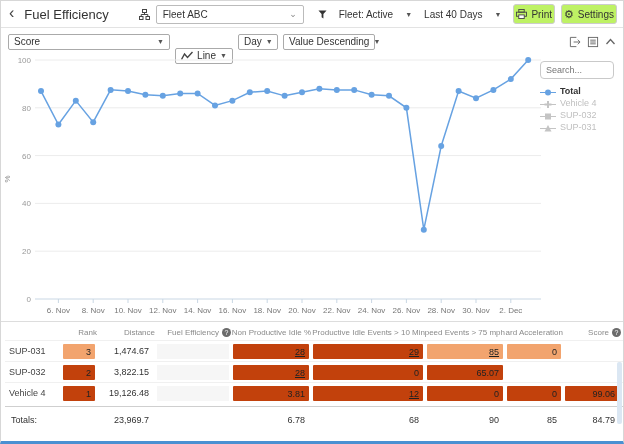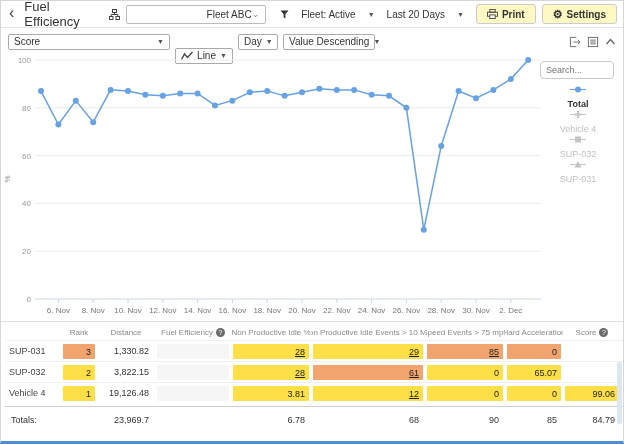--- a/index.html
+++ b/index.html
@@ -12,30 +12,30 @@
     position:relative;
   }
   
   .header {
     height:27px; display:flex; align-items:center;
     border-bottom:1px solid #e3e3e3; padding:0 6px; gap:6px;
   }
   .back-btn { font-size:16px; color:#444; padding:0 4px 2px 2px; cursor:pointer; }
   .page-title { font-size:13px; color:#333; font-weight:500; margin-right:auto; }
   .fleet-select {
-    display:flex; align-items:center; justify-content:flex-end;
+    display:flex; align-items:center; justify-content:space-between;
     width:148px; height:19px; border:1px solid #bbb; border-radius:2px;
     font-size:10px; padding:0 6px; color:#333; background:#fff; margin-right:8px;
   }
   .hdr-dd { display:flex; align-items:center; gap:12px; font-size:10px; color:#333; margin-right:6px; white-space:nowrap; cursor:pointer;}
   .caret { font-size:7px; color:#555; }
   .hdr-btn {
     display:flex; align-items:center; gap:4px; font-size:10px; color:#333;
-    background:#fef9c3; border:1px solid #ccc; border-radius:3px;
-    height:20px; padding:0 10px; cursor:pointer; white-space:nowrap;font-weight:bold;
+    background:#bef264; border:1px solid #ccc; border-radius:3px;
+    height:20px; padding:0 2px; cursor:pointer; white-space:nowrap;
   }
   .gear { font-size:11px; line-height:1; }
   svg.ic { display:block; }
   
   .toolbar { height:19px; display:flex; align-items:center; padding:0 7px; gap:5px; margin-top:4px; }
   .tb-select {
     display:flex; align-items:center; justify-content:space-between; gap:4px;
     border:1px solid #aaa; border-radius:2px; height:16px;
     font-size:10px; color:#333; padding:0 5px; background:#fff; cursor:pointer;
   }
@@ -47,39 +47,39 @@
   .panel-icons { margin-left:auto; display:flex; align-items:center; gap:6px; }
   .panel-icons .pi { cursor:pointer; }
   
   .chart-wrap { position:relative; height:270px; }
   .legend-box { position:absolute; top:8px; right:7px; width:76px; }
   .search-input {
     width:74px; height:18px; border:1px solid #c9c9c9; border-radius:4px;
     font-size:9px; padding:0 5px; color:#333; font-family:"Liberation Sans",sans-serif;
   }
   .legend-list { margin-top:6px; }
-  .legend-item { display:flex; align-items:center; gap:4px; font-size:9px; color:#c0c0c0; line-height:12px; cursor:pointer;flex-direction:column; }
+  .legend-item { display:flex; align-items:flex-end; gap:4px; font-size:9px; color:#c0c0c0; line-height:12px; cursor:pointer; }
   .legend-item.active { color:#333; font-weight:bold; }
   
   .table-panel { border-top:1px solid #ddd; position:relative; }
   .tp-header { display:flex; align-items:center; height:20px; padding:2px 7px 0 7px; }
   .tp-title { font-size:12px; font-weight:bold; color:#333; }
   .tgrid { padding:2px 0 0 4px; }
   .trow { display:grid; grid-template-columns:56px 36px 58px 76px 80px 114px 80px 58px 58px; align-items:center; }
   .thead-row { height:16px; }
-  .th { font-size:8px; color:#8a8a8a; text-align:center; white-space:nowrap; overflow:hidden; display:flex; align-items:center; justify-content:center; gap:3px;}
+  .th { font-size:8px; color:#8a8a8a; text-align:center; white-space:nowrap; overflow:hidden; display:flex; align-items:center; justify-content:flex-end; gap:3px;}
   .help-badge {
     display:inline-block; width:9px; height:9px; border-radius:50%;
     background:#6b6b6b; color:#fff; font-size:7px; line-height:9px; text-align:center; cursor:pointer;
   }
   .data-row { height:21px; border-top:1px solid #f0f0f0; }
   .row-label { font-size:9px; color:#444; padding-left:4px; }
   .cellbox { margin:1px 2px; padding:3px 4px 2px 4px; font-size:9px; text-align:right; color:#222; border-radius:1px; }
   .bg-orange { background:#f2a46e; }
-  .bg-green  { background:#fde047; }
+  .bg-green  { background:#c2410c; }
   .bg-blank  { background:#f6f6f6; height:15px; margin:1px 2px; }
   .cell-link { text-decoration:underline; cursor:pointer; }
   .totals-row { height:26px; border-top:1px solid #cfcfcf; margin-top:3px; }
   .tot { font-size:9px; color:#333; text-align:right; padding-right:6px; }
   .tot-label { font-size:9px; color:#333; padding-left:6px; text-align:left; }
   .scroll-strip { position:absolute; right:1px; top:40px; width:5px; height:62px; background:#dbe7f3; border-radius:2px; }
 </style>
 </head>
 <body>
 
@@ -104,21 +104,21 @@
     <span>
       <svg class="ic" width="9" height="9" viewBox="0 0 10 10">
           <path d="M0.5 0.5 H9.5 L6 4.5 V9.5 L4 8 V4.5 Z" fill="#333"></path>
         </svg>
     </span>
     <span>Fleet: Active</span>
     <span class="caret">▼</span>
   </div>
 
   <div class="hdr-dd">
-    <span>Last 20 Days</span>
+    <span>Last 40 Days</span>
     <span class="caret">▼</span>
   </div>
 
   <button class="hdr-btn">
     <span>
       <svg class="ic" width="11" height="10" viewBox="0 0 12 11">
         <rect x="3" y="0.5" width="6" height="3" fill="none" stroke="#444"></rect>
         <rect x="0.5" y="3.5" width="11" height="4.5" fill="none" stroke="#444"></rect>
         <rect x="3" y="6.5" width="6" height="4" fill="#fff" stroke="#444"></rect>
       </svg>
@@ -322,21 +322,21 @@
           <span>Score</span>
           <span class="help-badge">?</span>
         </div>
       </div>
     <div id="table-body">
         <div class="trow data-row">
           <div class="row-label">SUP-031</div>
           <div>
             <div class="cellbox bg-orange">3</div>
           </div>
-          <div class="tot">1,330.82</div>
+          <div class="tot">1,474.67</div>
           <div>
             <div class="bg-blank"></div>
           </div>
           <div>
             <div class="cellbox bg-green"><span class="cell-link">28</span></div>
           </div>
           <div>
             <div class="cellbox bg-green"><span class="cell-link">29</span></div>
           </div>
           <div>
@@ -350,23 +350,20 @@
           <div class="row-label">SUP-032</div>
           <div>
             <div class="cellbox bg-green">2</div>
           </div>
           <div class="tot">3,822.15</div>
           <div>
             <div class="bg-blank"></div>
           </div>
           <div>
             <div class="cellbox bg-green"><span class="cell-link">28</span></div>
-          </div>
-          <div>
-            <div class="cellbox bg-orange"><span class="cell-link">61</span></div>
           </div>
           <div>
             <div class="cellbox bg-green">0</div>
           </div>
           <div>
             <div class="cellbox bg-green">65.07</div>
           </div>
         </div>
         <div class="trow data-row">
           <div class="row-label">Vehicle 4</div>

